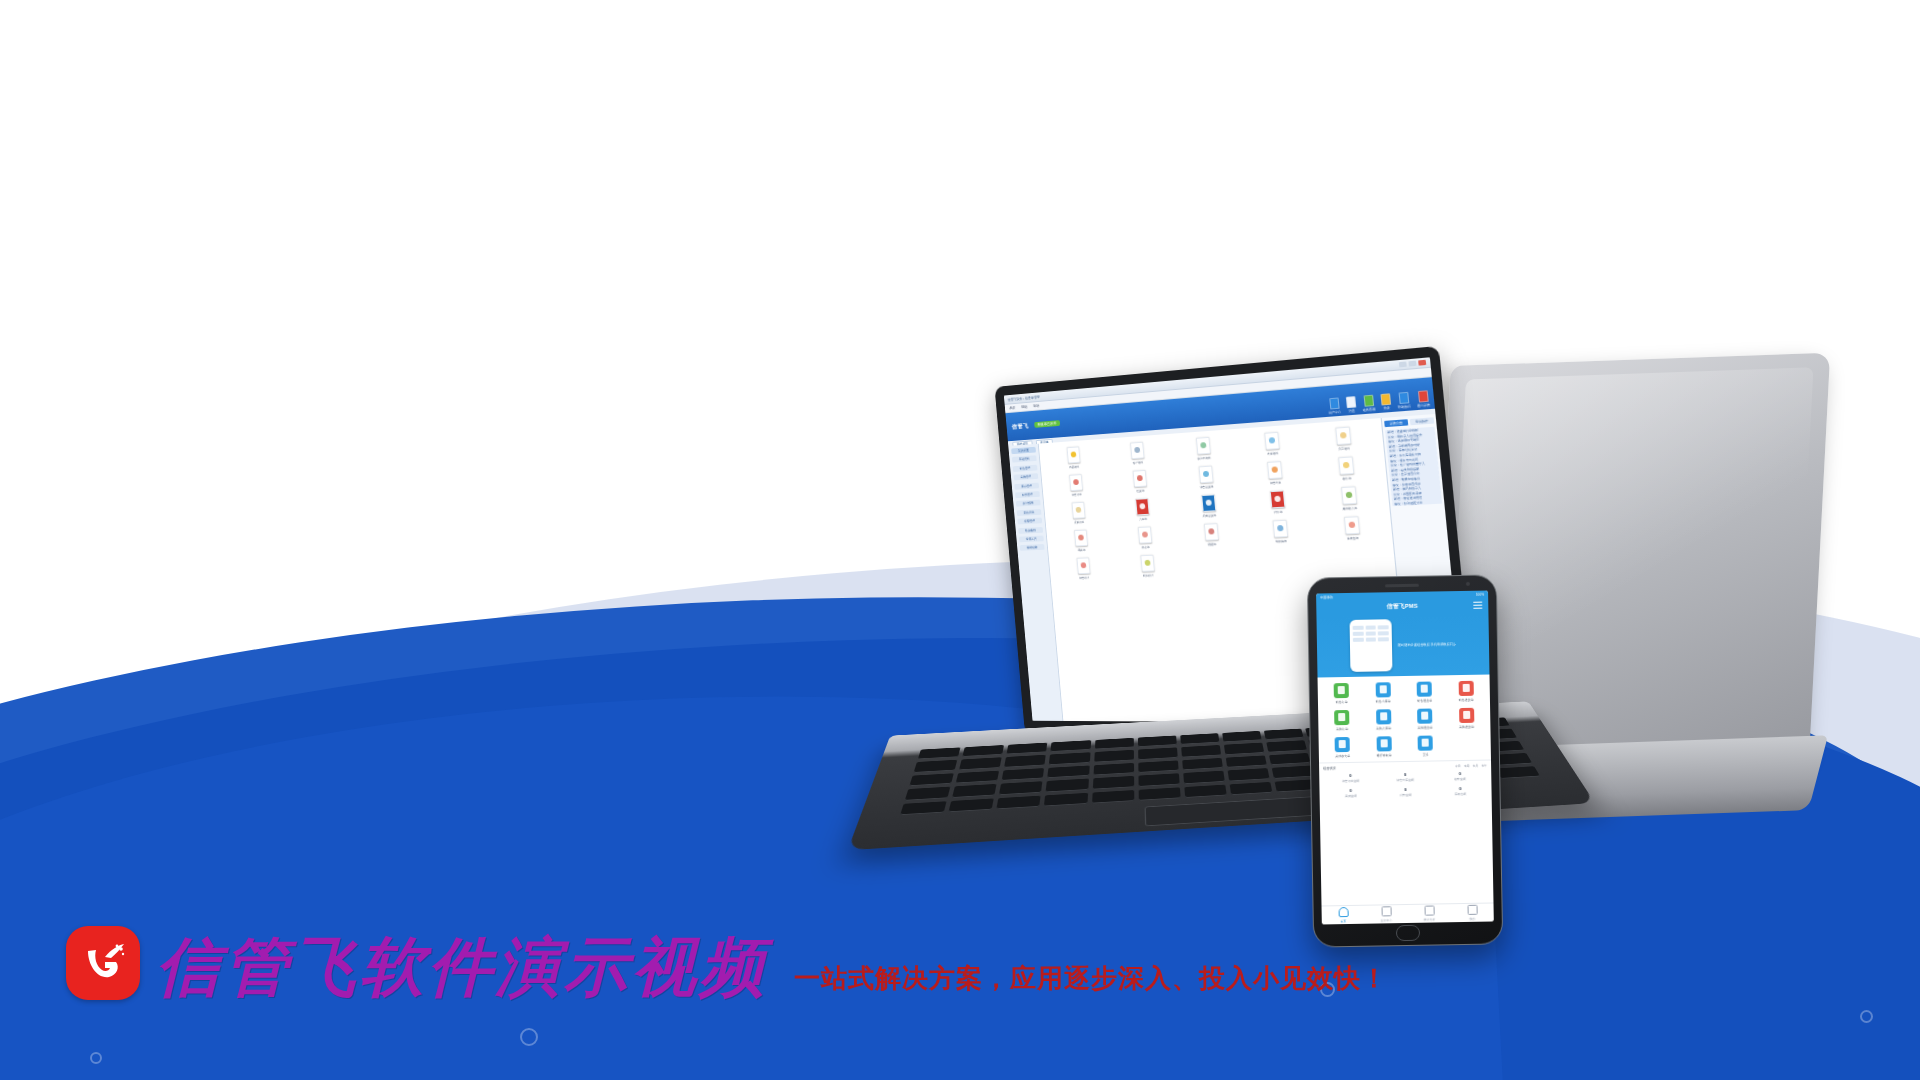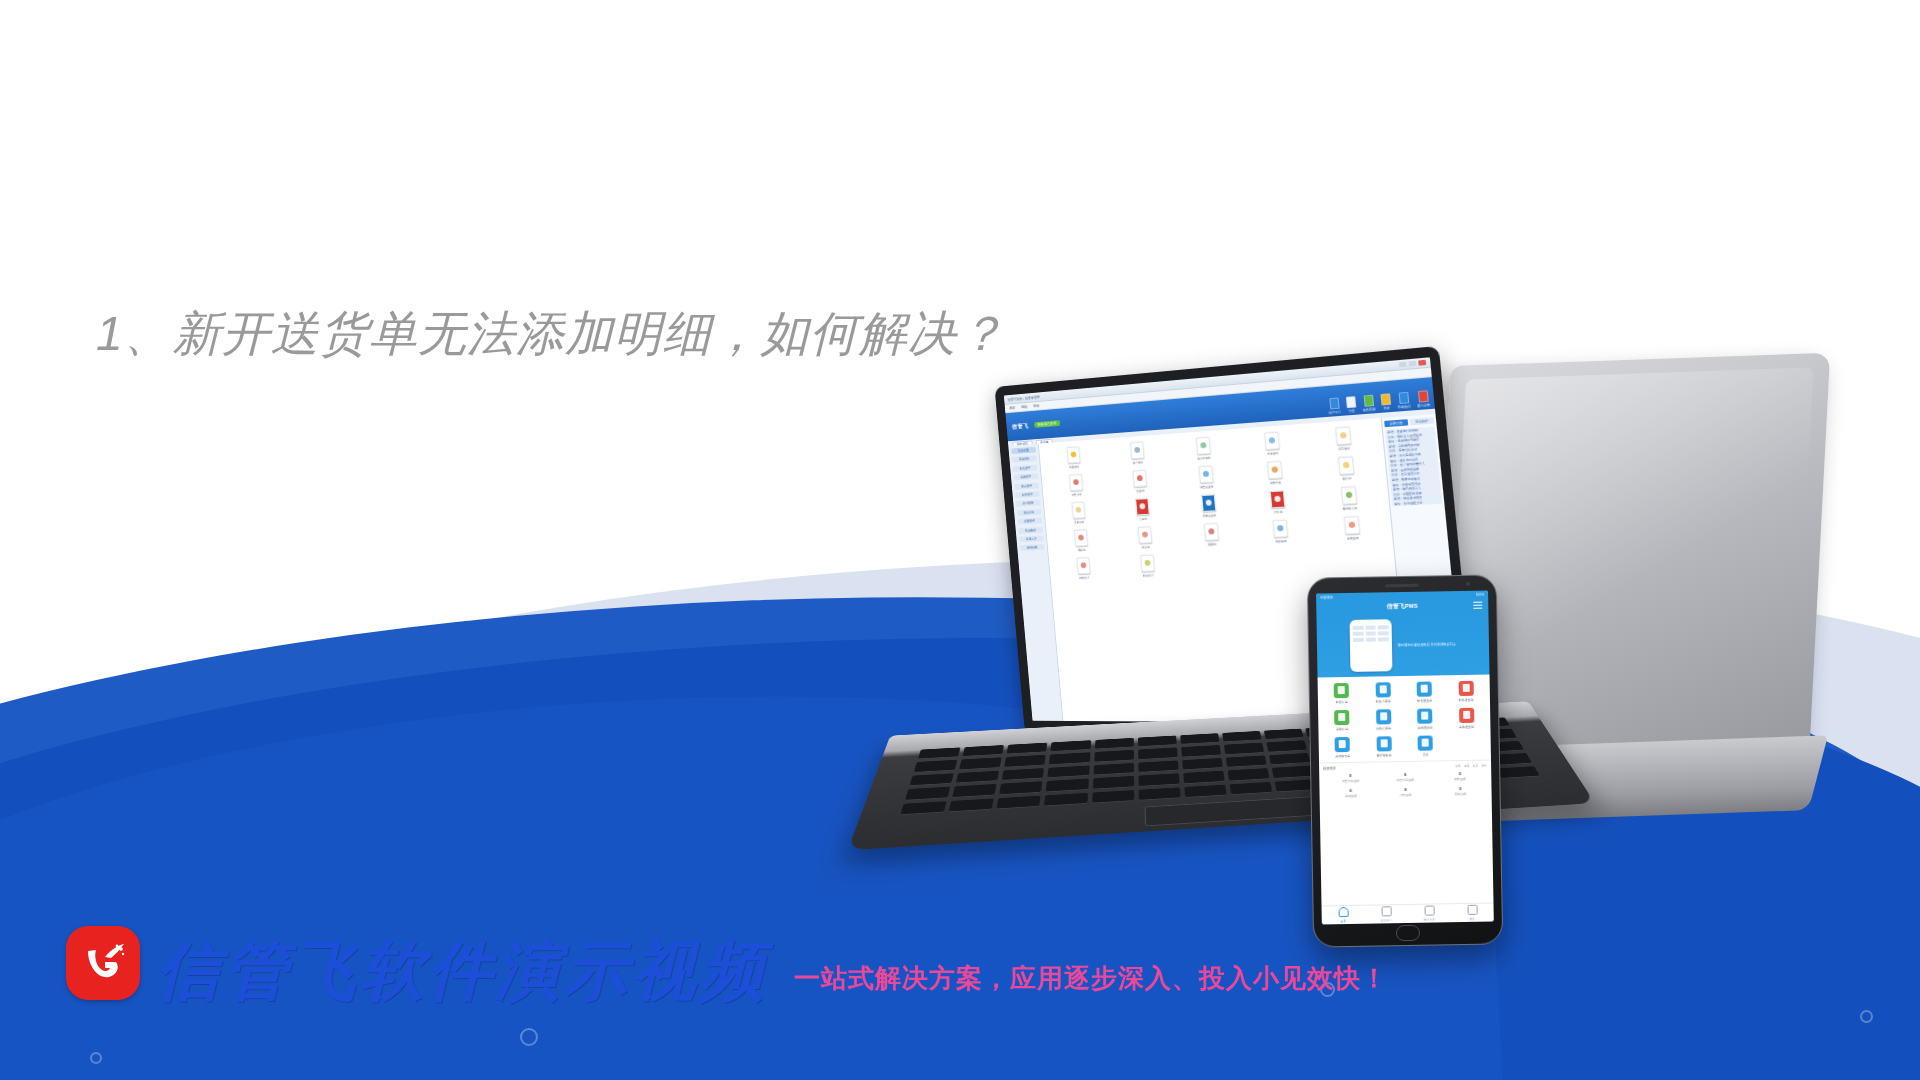--- a/index.html
+++ b/index.html
@@ -56,27 +56,27 @@
 
   
   .brandbar{position:absolute;left:66px;bottom:76px;display:flex;align-items:flex-end;}
   .logo-mark{
     width:74px;height:74px;border-radius:22px;background:#e8231f;
     position:relative;flex:none;margin-right:16px;margin-bottom:4px;
     box-shadow:0 2px 5px rgba(0,0,0,.25);
   }
   .logo-mark svg{position:absolute;left:9px;top:9px;}
   .brand-name{
-    font-size:64px;font-weight:bold;color:#1d4ed8;font-style:italic;
+    font-size:64px;font-weight:bold;color:#a21caf;font-style:italic;
     letter-spacing:4px;line-height:1;
-    font-family:Liberation Serif, serif;
+    font-family:Liberation Mono, monospace;
     text-shadow:1px 1px 0 rgba(0,0,0,.18);
   }
   .brand-tag{
-    font-size:26px;font-weight:bold;color:#ec4899;margin-left:26px;margin-bottom:8px;
+    font-size:26px;font-weight:bold;color:#b91c1c;margin-left:26px;margin-bottom:8px;
     letter-spacing:1px;white-space:nowrap;
     font-family:"DejaVu Sans","Liberation Sans",sans-serif;
   }
 
   
   .devices{position:absolute;left:880px;top:340px;width:1040px;height:740px;}
 
   
   .laptop-back{
     position:absolute;left:560px;top:20px;width:380px;height:400px;
@@ -239,21 +239,20 @@
   <div class="wave-base"></div>
   <div class="wave-sheen"></div>
 
   <div class="bubble" style="left:520px;top:1028px;width:14px;height:14px;"></div>
   <div class="bubble" style="left:1320px;top:982px;width:11px;height:11px;"></div>
   <div class="bubble" style="left:1860px;top:1010px;width:9px;height:9px;"></div>
   <div class="bubble" style="left:90px;top:1052px;width:8px;height:8px;"></div>
 
 
   <div class="vc">
-    <div class="vc-item">1、新开送货单无法添加明细，如何解决？</div>
   </div>
 
   <div class="devices">
 
     <div class="laptop-back">
       <div class="laptop-back-hinge"></div>
     </div>
 
     <div class="laptop-front">
 

